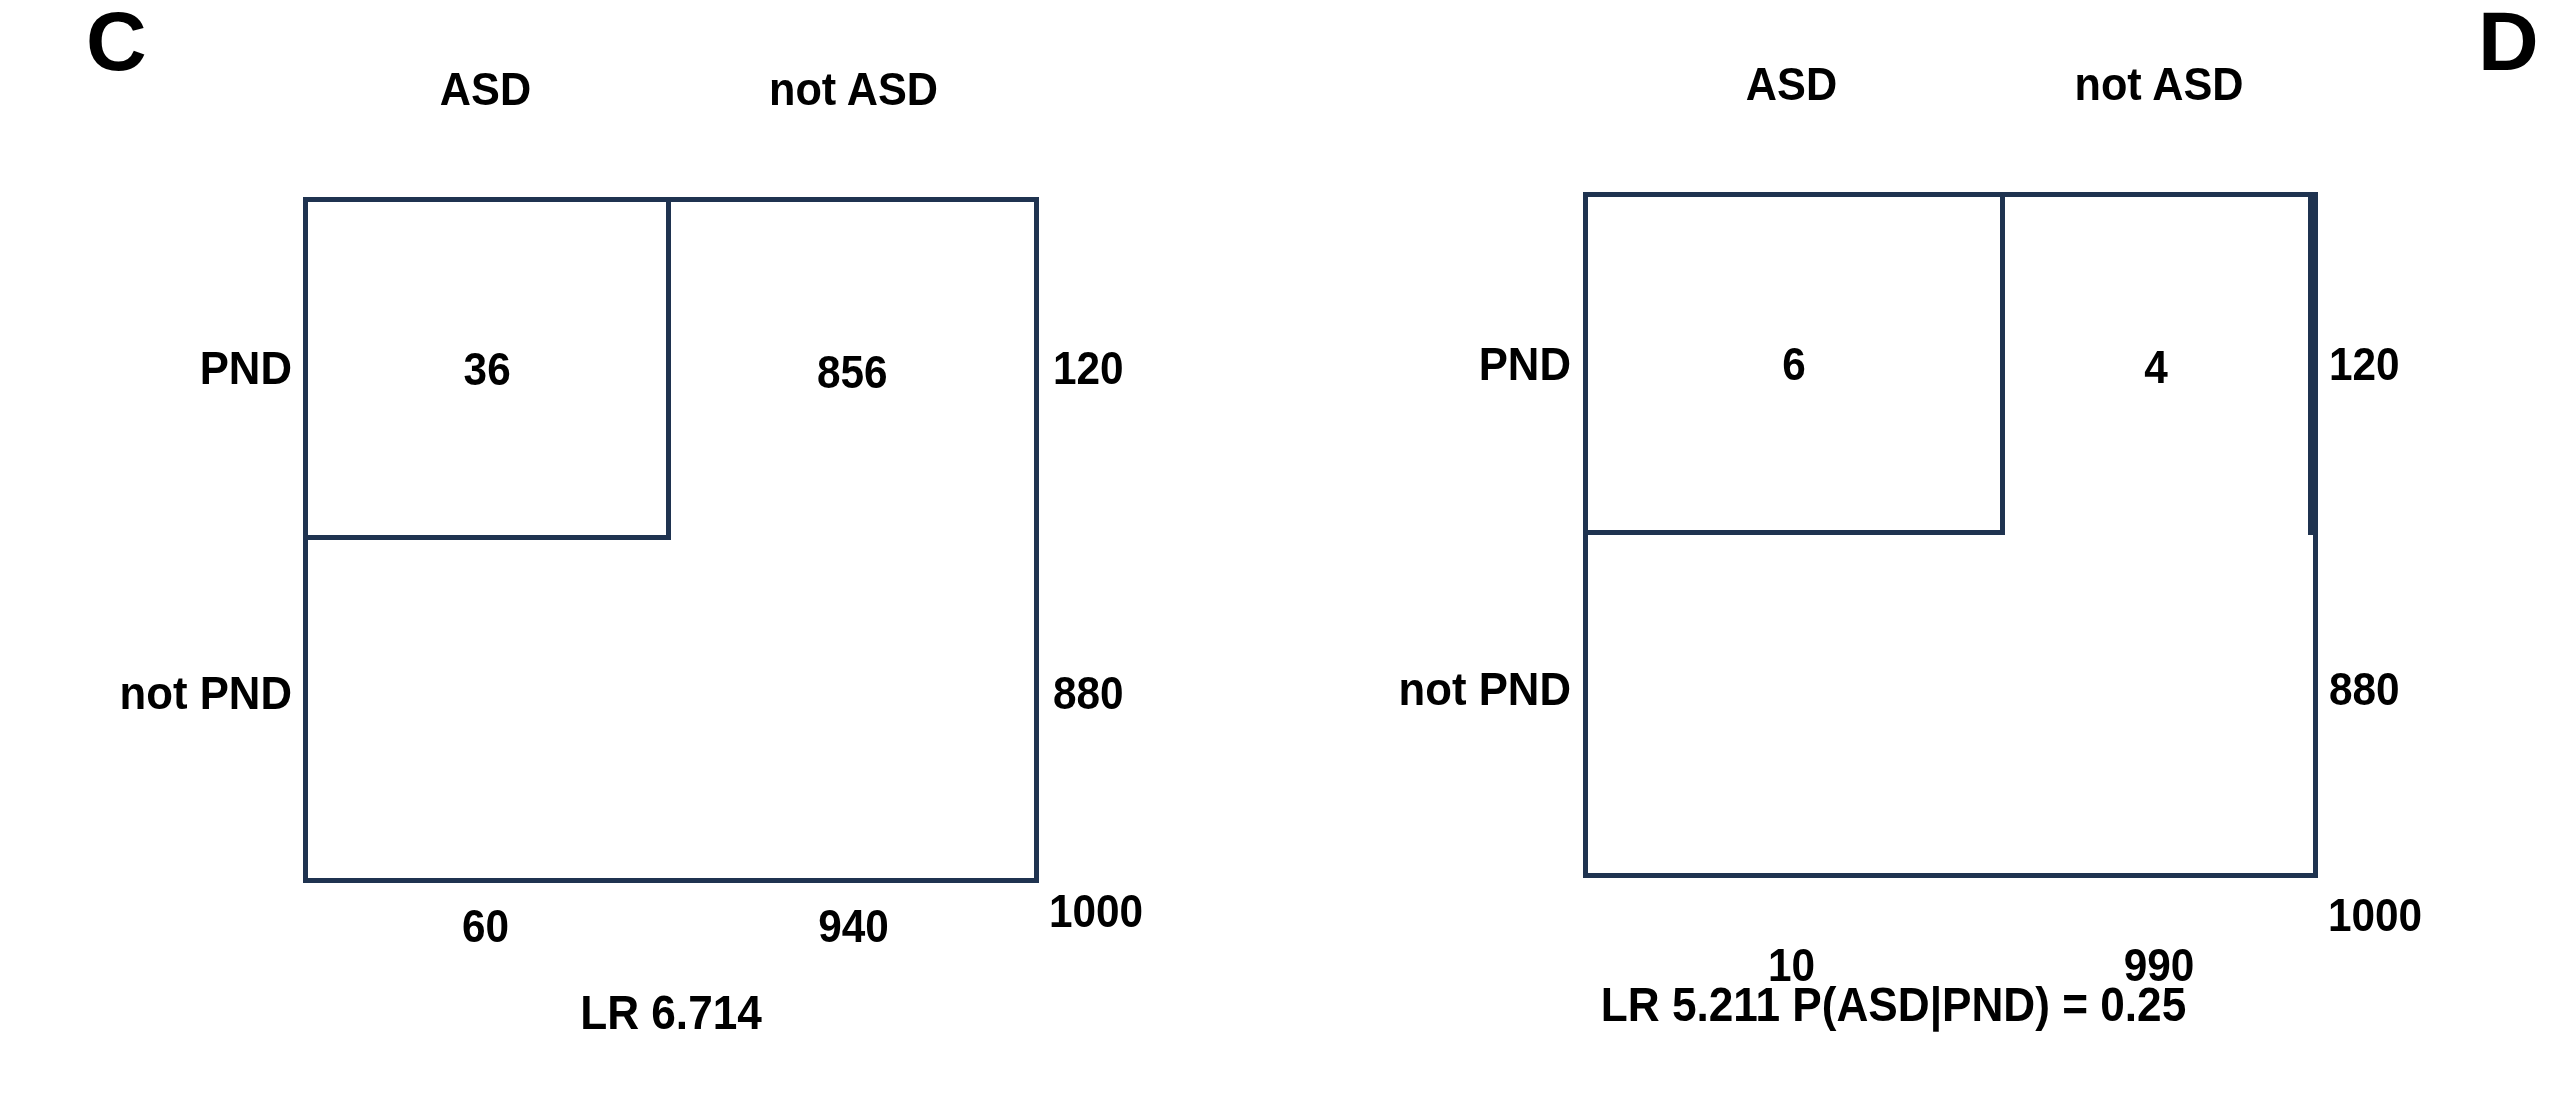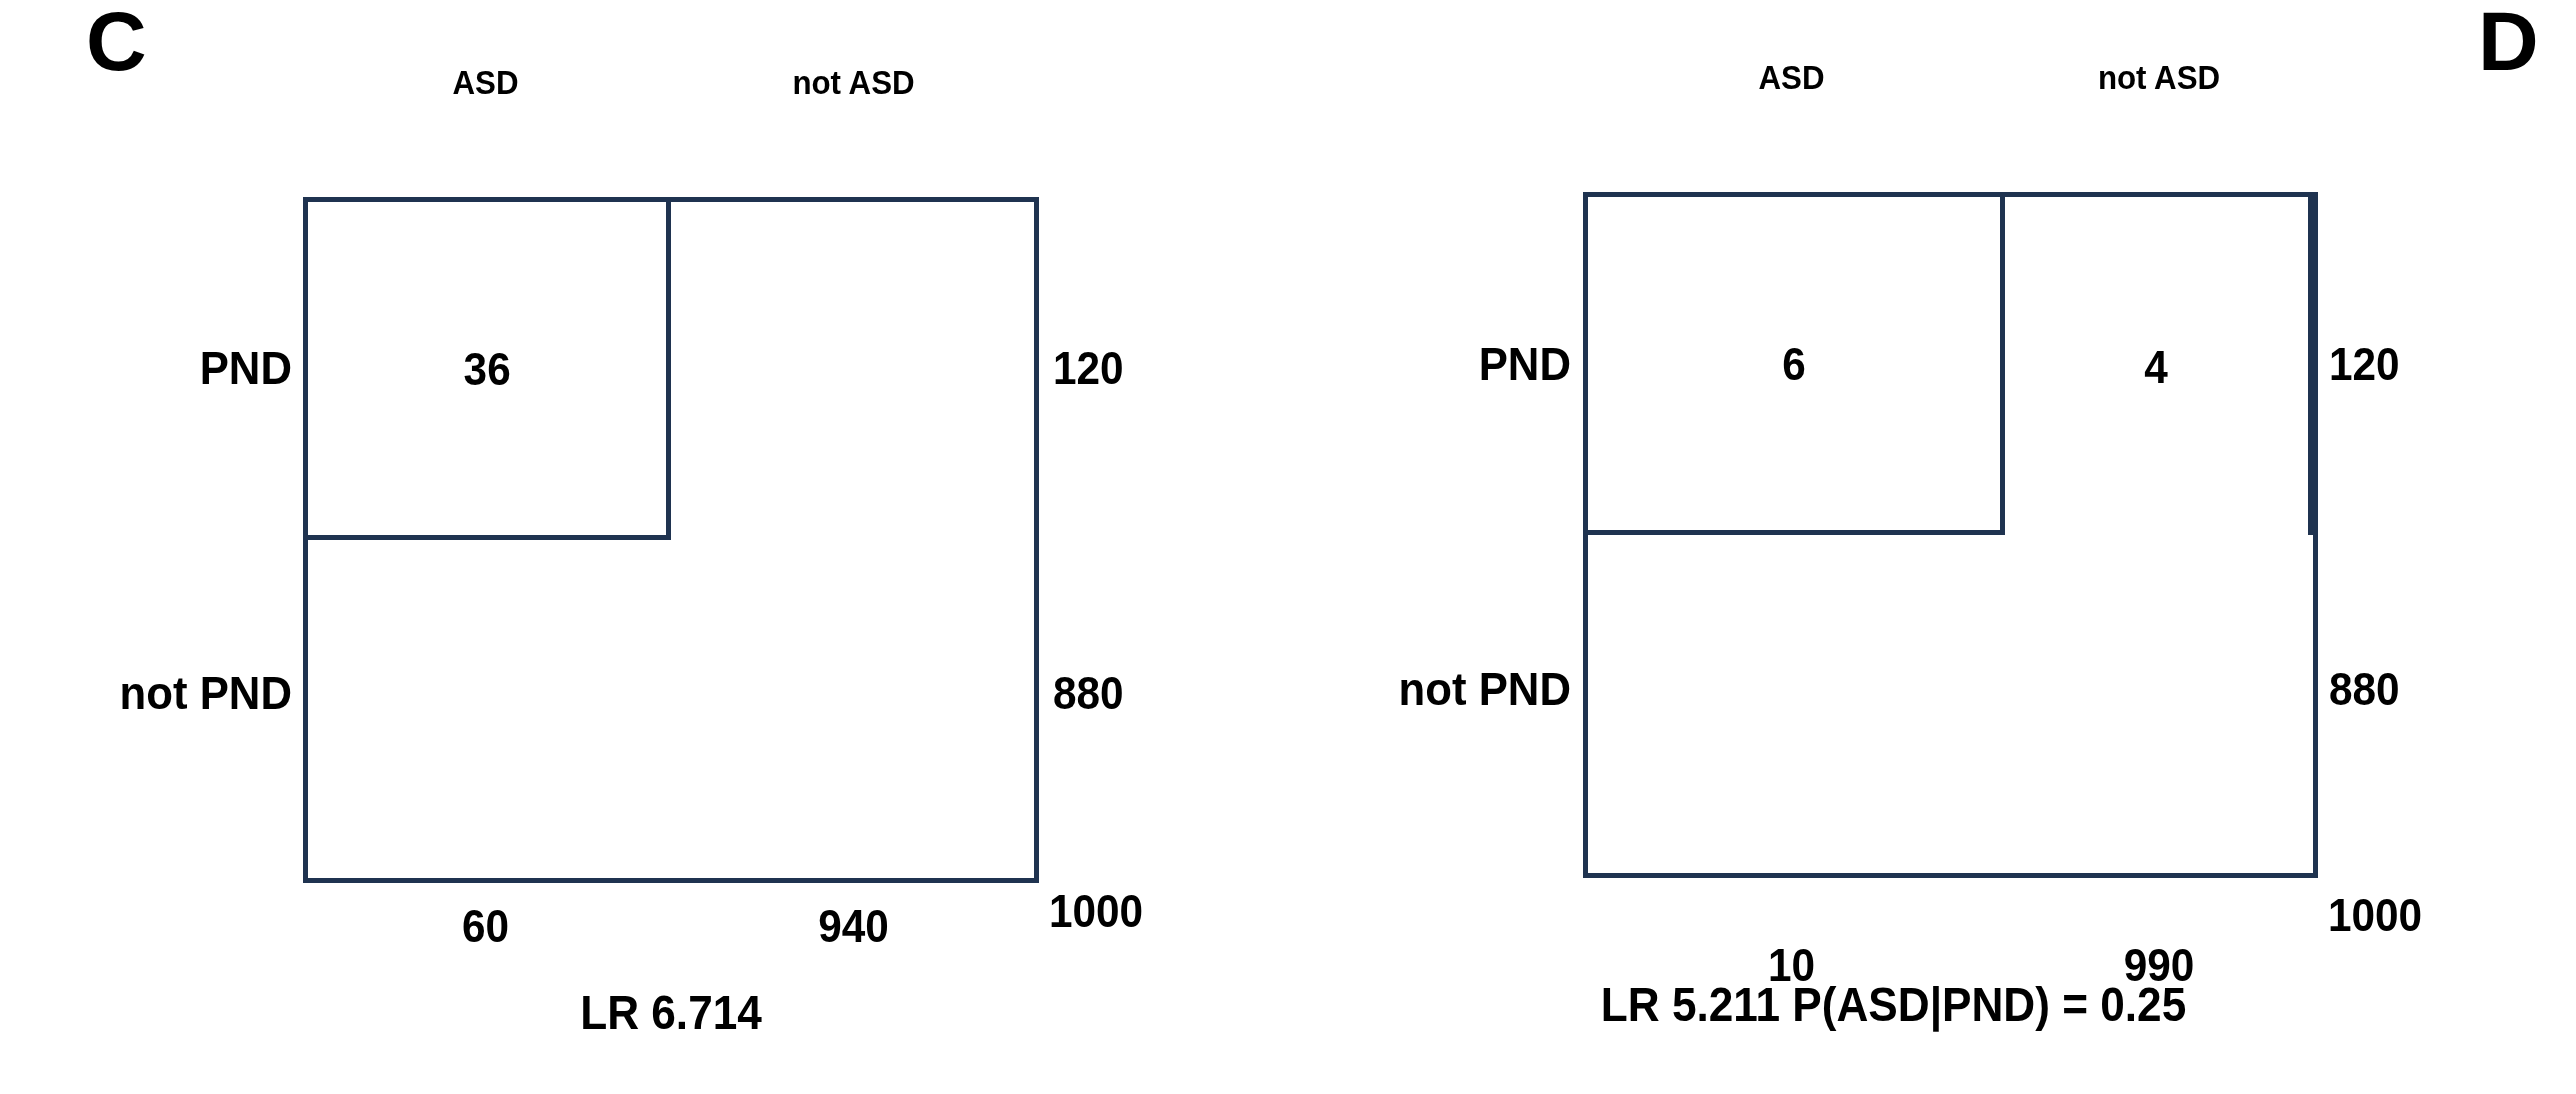--- a/index.html
+++ b/index.html
@@ -36,21 +36,21 @@
     color: #000;
   }
   #panel-c .panel-letter { left: 86px; top: -1.5px; }
   #panel-d .panel-letter { left: 1190px; top: -1.5px; }
 
   
   .col-headers {
     position: absolute;
     display: flex;
     font-weight: bold;
-    font-size: 34px;
+    font-size: 47px;
     line-height: 1;
     white-space: nowrap;
   }
   .col-header {
     text-align: center;
     transform: scaleX(0.92);
   }
 
   
   .matrix {
@@ -145,20 +145,23 @@
     <div class="col-header" style="width:371px;">not ASD</div>
   </div>
 
   <div class="row-label" style="left:0px; width:292px; top:344px;">PND</div>
   <div class="row-label" style="left:0px; width:292px; top:669px;">not PND</div>
 
   <div class="matrix" style="left:303px; top:197px; width:736px; height:686px;">
     <div class="cell b-right b-bottom">
       <span class="cell-val">36</span>
     </div>
+    <div class="cell">
+      <span class="cell-val">856</span>
+    </div>
   </div>
 
   <div class="row-total" style="left:1053px; top:344px;">120</div>
   <div class="row-total" style="left:1053px; top:669px;">880</div>
 
   <div class="col-totals" style="left:303px; top:902px; width:736px;">
     <div class="col-total" style="width:365px;">60</div>
     <div class="col-total" style="width:371px;">940</div>
   </div>
 

